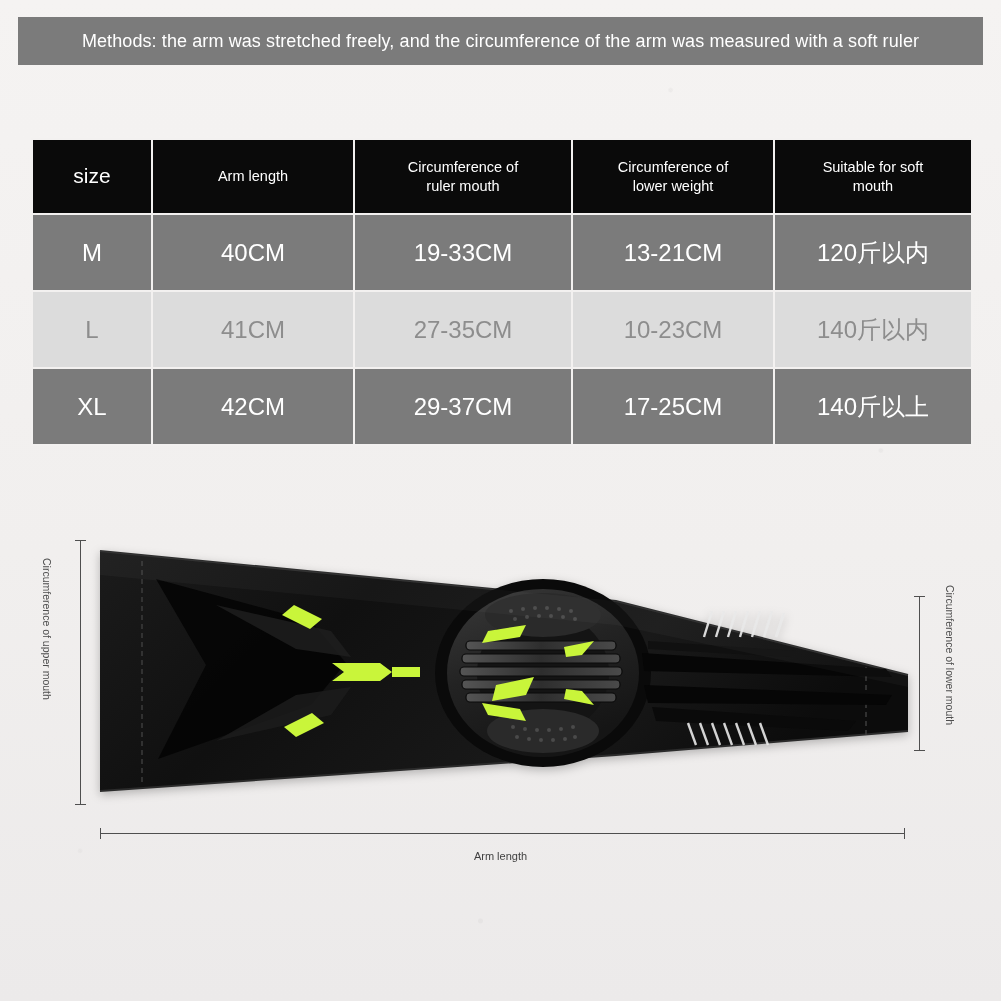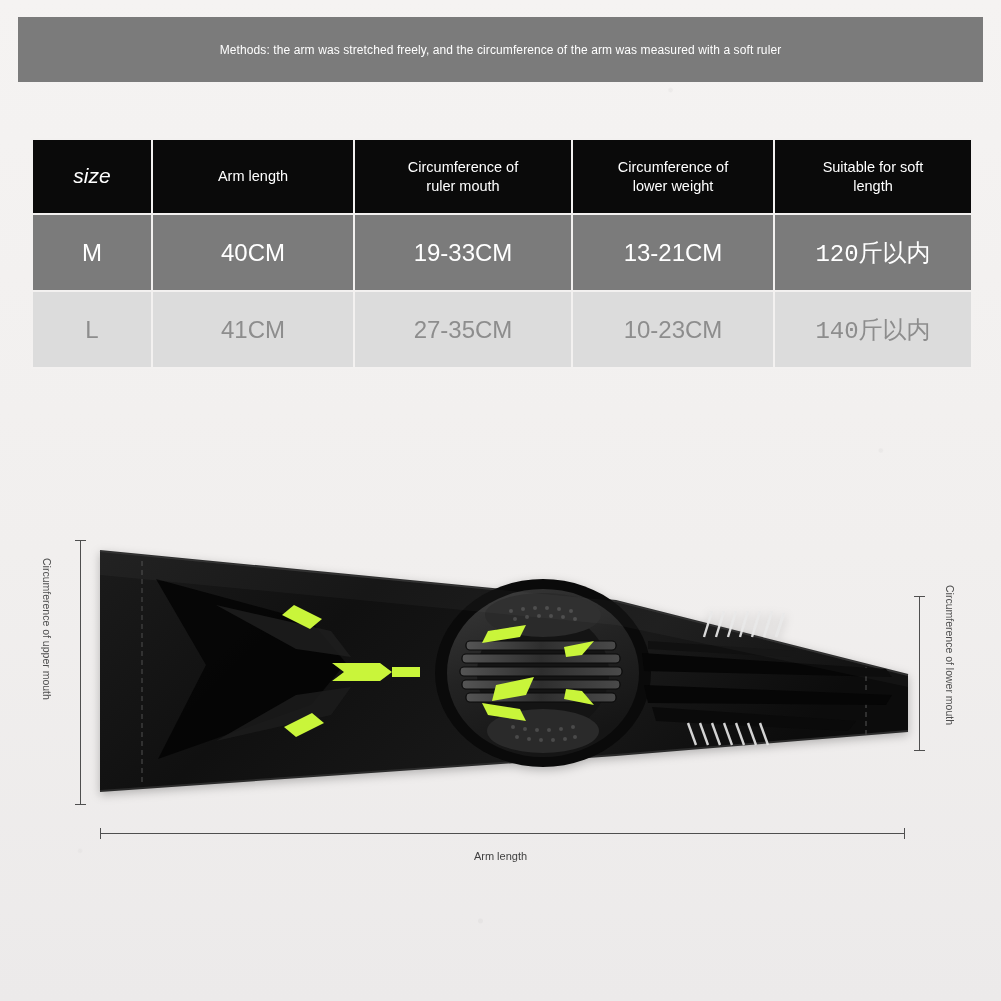--- a/index.html
+++ b/index.html
@@ -23,25 +23,25 @@
       radial-gradient(circle at 48% 92%, rgba(0,0,0,0.03) 0 2px, transparent 3px),
       radial-gradient(circle at 8% 85%, rgba(0,0,0,0.025) 0 1.5px, transparent 3px),
       linear-gradient(180deg, #f5f3f2 0%, #f1efee 55%, #eceaea 100%);
     pointer-events: none;
   }
 
   
   .banner {
     position: absolute;
     left: 18px; top: 17px;
-    width: 965px; height: 65px;
+    width: 965px; height: 48px;
     background: #7b7b7b;
     display: flex; align-items: center; justify-content: center;
     color: #ffffff;
-    font-size: 12px;
+    font-size: 18px;
     letter-spacing: 0.1px;
   }
 
   
   .table {
     position: absolute;
     left: 31px; top: 138px;
     width: 940px;
     border-collapse: collapse;
     table-layout: fixed;
@@ -68,26 +68,26 @@
     color: #ffffff;
     height: 77px;
     font-size: 24px;
   }
   .row-light td {
     background: #dcdcdc;
     color: #8d8d8d;
     height: 77px;
     font-size: 24px;
   }
-  .col-size { width: 120px; font-style: italic; }
+  .col-size { width: 120px; }
   .col-arm { width: 202px; }
   .col-upper { width: 218px; }
   .col-lower { width: 202px; }
   .col-weight { width: 198px; }
-  .cjk { font-family: Liberation Mono, monospace; }
+  .cjk { font-family: Liberation Sans, sans-serif; }
 
   
   .photo {
     position: absolute;
     left: 0; top: 455px;
     width: 1001px; height: 470px;
   }
 
   
   .sleeve-wrap {
@@ -170,38 +170,45 @@
       <th class="col-upper">
         <div>Circumference of</div>
         <div>ruler mouth</div>
       </th>
       <th class="col-lower">
         <div>Circumference of</div>
         <div>lower weight</div>
       </th>
       <th class="col-weight">
         <div>Suitable for soft</div>
-        <div>length</div>
+        <div>mouth</div>
       </th>
     </tr>
   </thead>
   <tbody>
     <tr class="row-dark">
       <td>M</td>
       <td>40CM</td>
       <td>19-33CM</td>
       <td>13-21CM</td>
       <td class="cjk">120斤以内</td>
     </tr>
     <tr class="row-light">
       <td>L</td>
       <td>41CM</td>
       <td>27-35CM</td>
       <td>10-23CM</td>
       <td class="cjk">140斤以内</td>
+    </tr>
+    <tr class="row-dark">
+      <td>XL</td>
+      <td>42CM</td>
+      <td>29-37CM</td>
+      <td>17-25CM</td>
+      <td class="cjk">140斤以上</td>
     </tr>
   </tbody>
 </table>
 
 <div class="photo">
 
   <div class="sleeve-wrap">
     <svg class="sleeve" viewBox="0 0 824 255" preserveAspectRatio="none">
       <defs>
         <linearGradient id="fabric" x1="0" y1="0" x2="1" y2="0.3">

